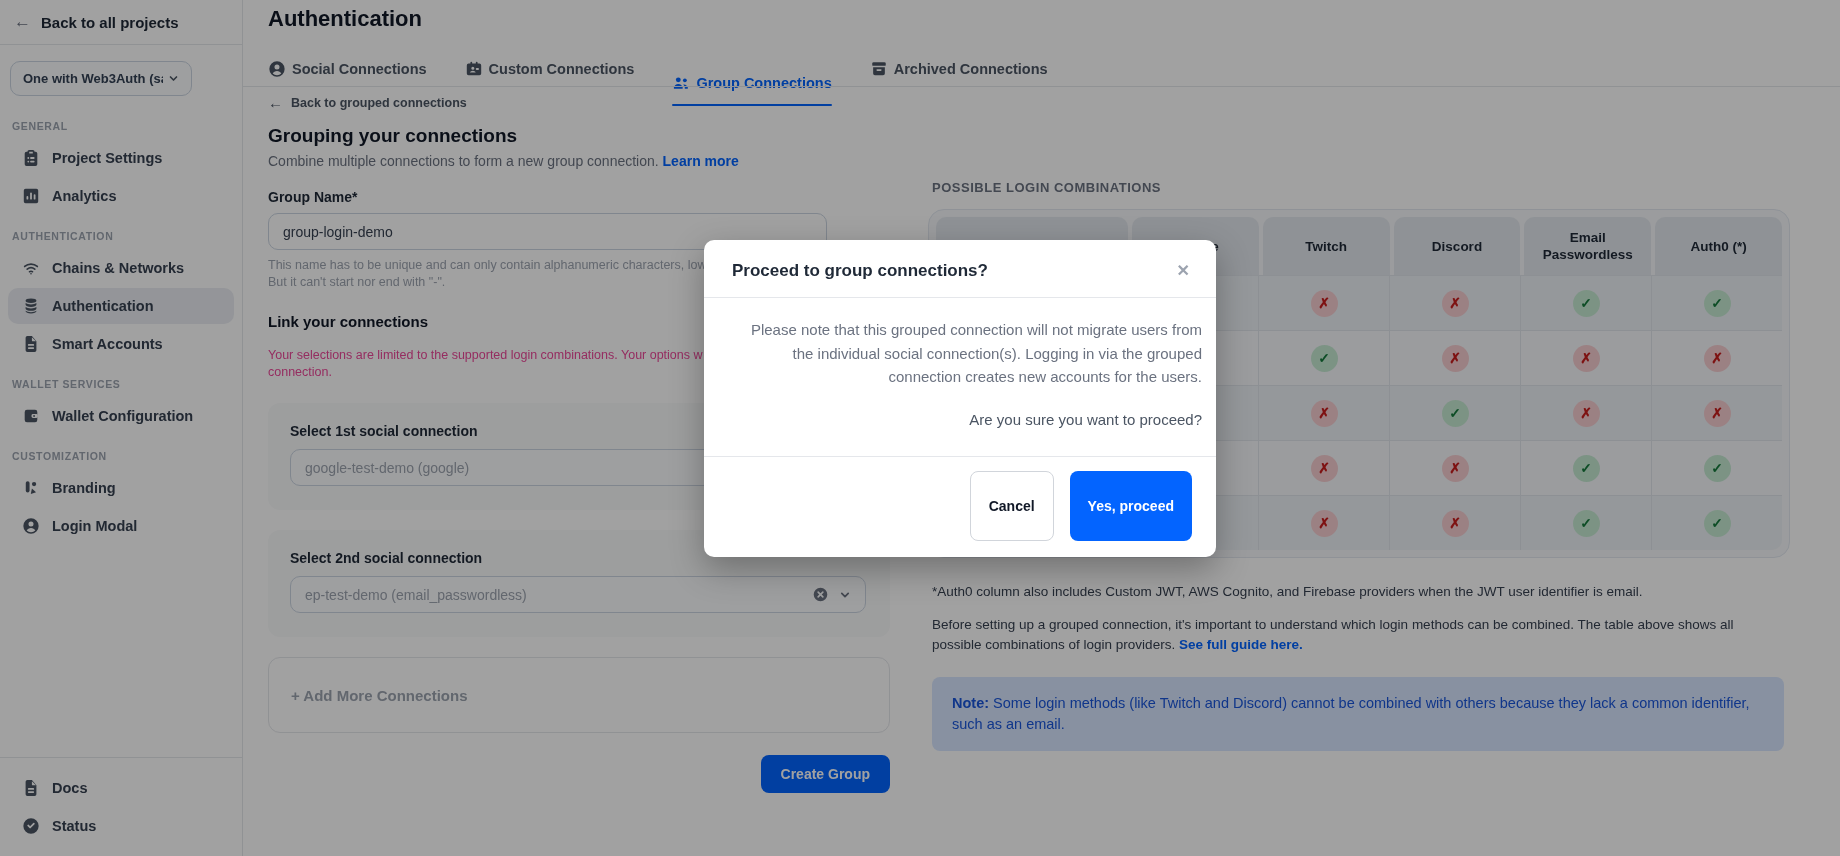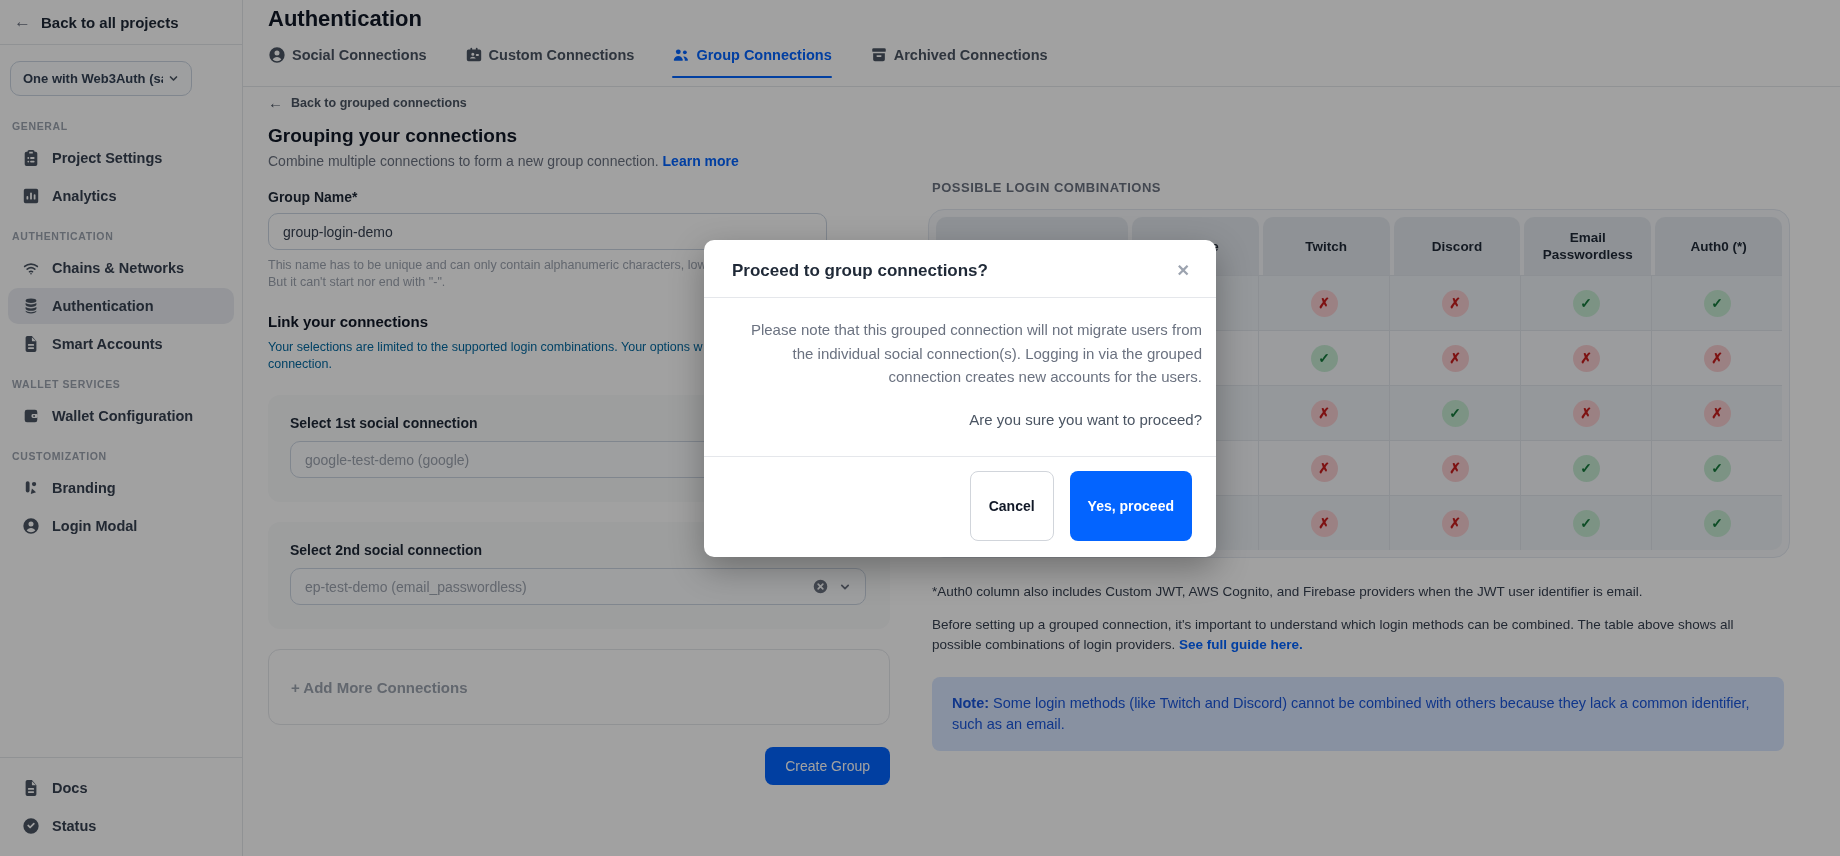--- a/index.html
+++ b/index.html
@@ -29,54 +29,54 @@
   .side-foot { position:absolute; left:0; bottom:0; width:100%; padding-bottom:10px; }
   .icon { display:inline-flex; width:18px; height:18px; flex:0 0 auto; }
   .icon svg { width:100%; height:100%; }
   .icon.sm { width:15px; height:15px; }
 
   
   .main-title { position:absolute; left:268px; top:6px; font-size:22px; font-weight:800; color:#111827; }
   .tabs { position:absolute; left:268px; top:46px; display:flex; gap:38px; }
   .tab { display:flex; align-items:center; gap:6px; font-size:14.5px; font-weight:700;
     color:#4b5563; padding-bottom:14px; cursor:pointer; position:relative; }
-  .tab.active { color:#0364ff; }
+  .tab.active { color:#0364ff;margin-top:28px; }
   .tab.active::after { content:""; position:absolute; left:0; right:0; bottom:0;
     height:2.5px; background:#0364ff; border-radius:2px; }
   .tabs-divider { position:absolute; left:243px; top:86px; width:1597px; height:1px; background:#e5e7eb; }
 
   
   .form-col { position:absolute; left:268px; top:94px; width:622px; }
   .back-link { display:flex; align-items:center; gap:8px; font-size:12.5px; font-weight:600;
     color:#4b5563; cursor:pointer; }
   .back-link .arrow { color:#4b5563; font-size:15px; }
   .form-h2 { margin-top:14px; font-size:19px; font-weight:800; color:#111827; }
   .form-sub { margin-top:6px; font-size:14px; color:#6b7280; }
   .link { color:#0364ff; font-weight:600; cursor:pointer; }
   .field-label { margin-top:20px; font-size:14px; font-weight:700; color:#1f2937; }
   .text-input { margin-top:8px; width:559px; height:37px; border:1px solid #cbd5e1;
     border-radius:10px; background:#fff; padding:0 14px; font-size:14px; color:#4b5563;
     font-family:"Liberation Sans", sans-serif; }
   .help { margin-top:7px; font-size:12.5px; line-height:17px; color:#9ca3af; white-space:nowrap; overflow:hidden; }
   .form-h3 { margin-top:22px; font-size:15px; font-weight:800; color:#111827; }
-  .desc { margin-top:9px; font-size:12.5px; line-height:17px; color:#0369a1; white-space:nowrap; overflow:hidden; }
+  .desc { margin-top:17px; font-size:12.5px; line-height:17px; color:#ec4899; white-space:nowrap; overflow:hidden; }
   .conn-card { margin-top:22px; background:#f9fafb; border-radius:12px; padding:20px 22px 24px 22px; }
   .conn-card + .conn-card { margin-top:20px; }
   .conn-label { font-size:14px; font-weight:700; color:#1f2937; }
   .select-box { margin-top:10px; width:576px; height:37px; border:1px solid #cbd5e1;
     border-radius:10px; background:#fbfcfd; display:flex; align-items:center; padding:0 12px 0 14px; }
   .select-box .val { flex:1; font-size:14px; color:#9ca3af; white-space:nowrap; overflow:hidden; }
   .select-box .clear { color:#6b7280; width:17px; height:17px; margin-right:8px; cursor:pointer; }
   .select-box .chev { color:#6b7280; width:16px; height:16px; cursor:pointer; }
   .add-more { margin-top:20px; width:622px; height:76px; border:1px solid #e5e7eb;
     border-radius:12px; background:#fff; display:flex; align-items:center; padding:0 22px;
     font-size:15px; color:#9ca3af; font-weight:600; cursor:pointer; }
   .create-row { margin-top:22px; display:flex; justify-content:flex-end; }
   .btn-primary { background:#0364ff; color:#fff; border:none; border-radius:8px;
-    font-size:14px; font-weight:400; padding:11px 20px; cursor:pointer;
+    font-size:14px; font-weight:700; padding:11px 20px; cursor:pointer;
     font-family:"Liberation Sans", sans-serif; }
 
   
   .right-col { position:absolute; left:928px; top:180px; width:862px; }
   .combos-title { font-size:13px; font-weight:700; letter-spacing:.04em; color:#6b7280; padding-left:4px; }
   .combo-table { margin-top:14px; background:#f5f7fa; border:1px solid #e2e8f0;
     border-radius:16px; padding:7px; }
   .ct-row { display:flex; }
   .ct-head { gap:4px; }
   .ct-cell { flex:1; min-width:0; }

